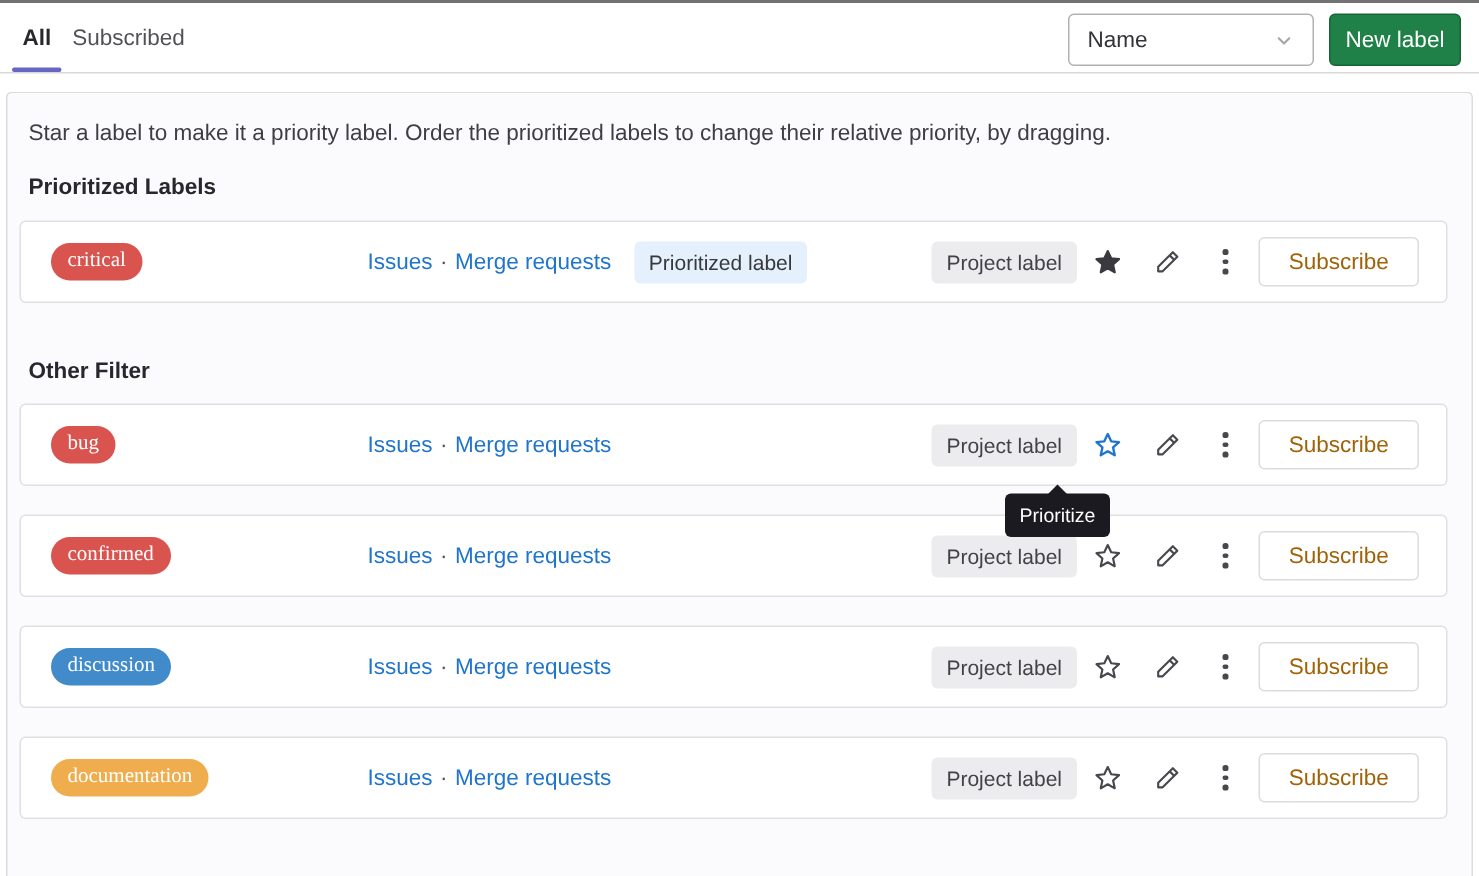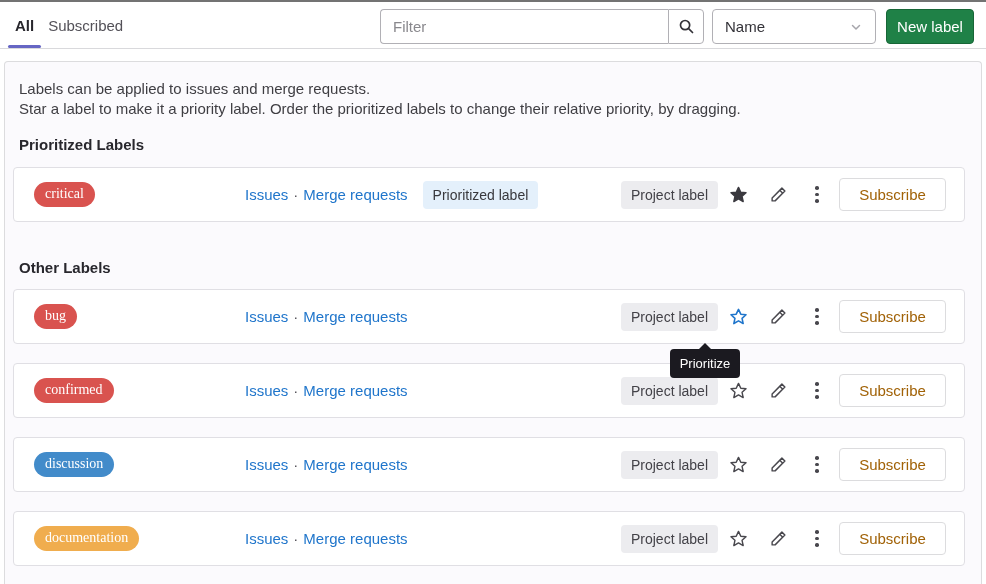--- a/index.html
+++ b/index.html
@@ -82,48 +82,36 @@
 </style>
 </head>
 <body>
 
 <div class="header">
   <div class="tabs">
     <div class="tab active">All</div>
     <div class="tab">Subscribed</div>
   </div>
 
-  <div class="filter-group">
-    <input class="filter-input" type="text" placeholder="Filter" style="">
-    <button class="search-btn">
-      <span style="display:flex">
-        <svg width="17" height="17" viewBox="0 0 24 24">
-          <circle cx="10" cy="10" r="6.5" fill="none" stroke="#333238" stroke-width="2.4"></circle>
-          <line x1="15" y1="15" x2="20.5" y2="20.5" stroke="#333238" stroke-width="2.4" stroke-linecap="round"></line>
-        </svg>
-      </span>
-    </button>
-  </div>
 
   <div class="sort-dropdown">
     <span>Name</span>
     <span style="display:flex">
       <svg width="14" height="14" viewBox="0 0 24 24">
         <path d="M6 9.5l6 6 6-6" fill="none" stroke="#a6a5ab" stroke-width="2.5" stroke-linecap="round" stroke-linejoin="round"></path>
       </svg>
     </span>
   </div>
 
   <button class="new-label-btn">New label</button>
 </div>
 
 <div class="container">
 
   <div class="description">
-    <div>Labels can be applied to issues and merge requests.</div>
     <div>Star a label to make it a priority label. Order the prioritized labels to change their relative priority, by dragging.</div>
   </div>
 
   <div class="section-title first">Prioritized Labels</div>
 
   <div class="card">
     <div class="label-col">
       <span class="pill" style="background-color: rgb(217, 83, 79);">critical</span>
     </div>
     <div class="links">
@@ -153,21 +141,21 @@
         <span class="kebab-dots">
             <i></i>
             <i></i>
             <i></i>
           </span>
       </button>
       <button class="subscribe">Subscribe</button>
     </div>
   </div>
 
-  <div class="section-title other">Other Labels</div>
+  <div class="section-title other">Other Filter</div>
 
   <div class="card">
     <div class="label-col">
       <span class="pill" style="background-color: rgb(217, 83, 79);">bug</span>
     </div>
     <div class="links">
       <a>Issues</a>
       <span class="sep">·</span>
       <a>Merge requests</a>
     </div>

